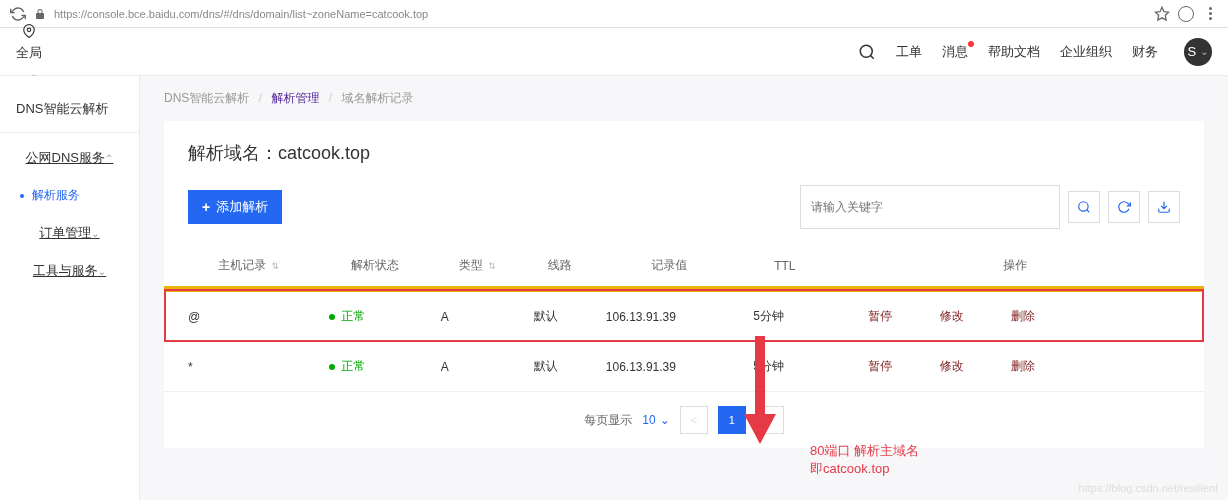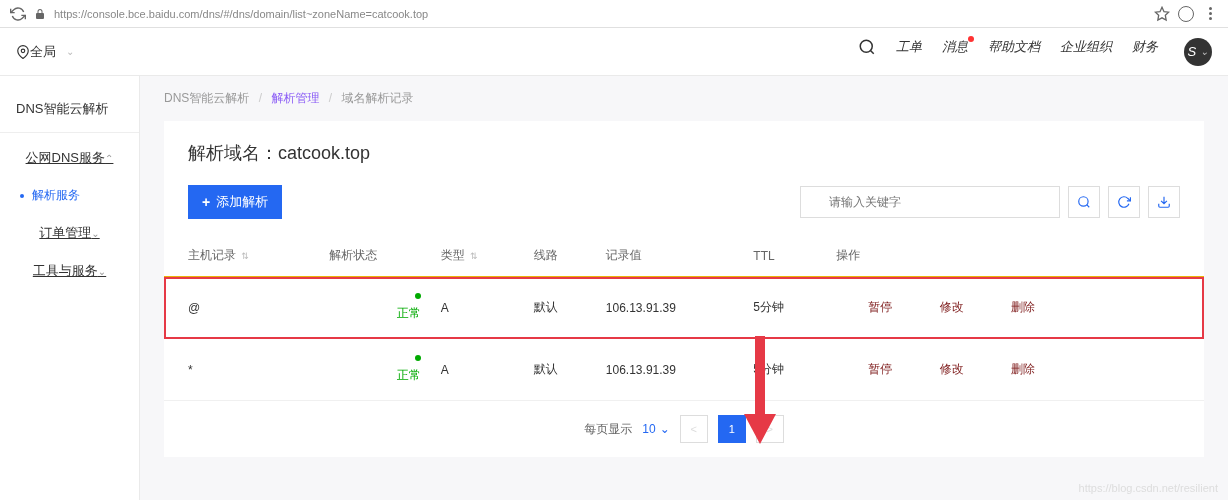--- a/index.html
+++ b/index.html
@@ -8,61 +8,61 @@
     .browser-bar { height: 28px; display: flex; align-items: center; padding: 0 10px; border-bottom: 1px solid #e0e0e0; background: #fff; gap: 8px; }
     .reload-icon { width: 16px; height: 16px; color: #666; }
     .lock-icon { width: 12px; height: 12px; color: #666; }
     .url-text { color: #888; font-size: 11px; flex: 1; }
     .star-icon { width: 16px; height: 16px; color: #666; }
     .profile-circle { width: 16px; height: 16px; border: 1.5px solid #666; border-radius: 50%; }
     .dots-icon { width: 16px; height: 16px; color: #666; display: flex; flex-direction: column; justify-content: center; align-items: center; gap: 2px; }
     .dots-icon span { width: 3px; height: 3px; background: #666; border-radius: 50%; }
     
     .top-header { height: 48px; display: flex; align-items: center; padding: 0 16px; border-bottom: 1px solid #eaeaea; }
-    .region-selector { display: flex; align-items: center; color: #333; }
+    .region-selector { display: flex; align-items: center; gap: 6px; color: #333; flex-direction: column; }
     .pin-icon { width: 14px; height: 14px; }
     .chevron { color: #bbb; font-size: 10px; margin-left: 10px; }
-    .header-right { margin-left: auto; display: flex; align-items: flex-start; gap: 20px; font-style: italic; }
+    .header-right { margin-left: auto; display: flex; align-items: center; gap: 20px; }
     .search-big { width: 18px; height: 18px; color: #333; }
     .header-link { color: #333; font-size: 13px; }
     .notif-wrap { position: relative; }
     .red-dot { position: absolute; top: -2px; right: -6px; width: 6px; height: 6px; background: #f33; border-radius: 50%; }
     .avatar { width: 28px; height: 28px; background: #333; border-radius: 50%; color: #fff; display: flex; align-items: center; justify-content: center; font-size: 13px; margin-left: 6px; }
     
     .layout { display: flex; height: calc(100vh - 76px); }
     .sidebar { width: 140px; border-right: 1px solid #eaeaea; padding-top: 14px; background: #fff; }
     .sidebar-title { padding: 10px 16px; font-size: 13px; color: #333; }
     .sidebar-section { padding: 10px 16px; font-size: 13px; color: #333; display: flex; align-items: center; justify-content: center; text-decoration: underline; }
     .sidebar-item { padding: 10px 16px 10px 20px; font-size: 12px; color: #666; display: flex; align-items: center; gap: 8px; }
     .sidebar-item.active { color: #2468f2; }
     .bullet { width: 4px; height: 4px; background: currentColor; border-radius: 50%; }
     .expand-icon { font-size: 10px; color: #999; }
     
     .main { flex: 1; background: #f7f7f9; padding: 0; }
     .breadcrumb { padding: 14px 24px; font-size: 12px; color: #999; background: #f7f7f9; }
-    .breadcrumb .bc-link { color: #8b5cf6; }
+    .breadcrumb .bc-link { color: #4c1d95; }
     .breadcrumb .sep { margin: 0 6px; color: #ccc; }
     
     .content-card { background: #fff; margin: 0 24px 24px 24px; padding: 0; }
     .domain-title { padding: 20px 24px 16px; font-size: 18px; color: #333; }
     
     .toolbar { padding: 4px 24px 16px; display: flex; align-items: center; }
     .add-btn { background: #2468f2; color: #fff; border: none; padding: 8px 14px; font-size: 13px; display: flex; align-items: center; gap: 6px; cursor: pointer; }
     .plus { font-size: 14px; font-weight: bold; }
     .toolbar-right { margin-left: auto; display: flex; gap: 8px; align-items: center; }
-    .search-input { width: 260px; height: 32px; border: 1px solid #ddd; padding: 0 28px; font-size: 12px; outline: none; }
+    .search-input { width: 260px; height: 44px; border: 1px solid #ddd; padding: 0 10px; font-size: 12px; outline: none; }
     .icon-btn { width: 32px; height: 32px; border: 1px solid #ddd; background: #fff; display: flex; align-items: center; justify-content: center; cursor: pointer; color: #2468f2; }
     
     .table { width: 100%; border-collapse: collapse; }
-    .table th { text-align: left; padding: 12px 10px; font-size: 12px; font-weight: normal; color: #666; border-bottom: 1px solid #eab308; }
+    .table th { text-align: center; padding: 12px 10px; font-size: 12px; font-weight: normal; color: #666; border-bottom: 6px solid #eab308; }
     .table th:first-child { padding-left: 24px; }
     .table td { padding: 16px 10px; font-size: 12px; color: #333; border-bottom: 1px solid #f0f0f0; }
     .table td:first-child { padding-left: 24px; }
     .sort-icon { font-size: 9px; color: #bbb; margin-left: 2px; }
-    .status-cell { color: #0a0; display: flex; align-items: flex-end; gap: 6px; flex-direction: column; }
+    .status-cell { color: #0a0; display: flex; align-items: center; gap: 6px; }
     .green-dot { width: 6px; height: 6px; background: #0a0; border-radius: 50%; }
     .action-link { color: #7f1d1d; margin-right: 12px; cursor: pointer; margin-left: 32px; }
     .row-highlighted { outline: 2px solid #e63946; outline-offset: -2px; }
     
     .pagination { padding: 14px 24px; display: flex; align-items: center; justify-content: center; gap: 10px; font-size: 12px; color: #666; }
     .page-size { color: #2468f2; display: flex; align-items: center; gap: 4px; }
     .page-btn { width: 28px; height: 28px; border: 1px solid #ddd; background: #fff; display: flex; align-items: center; justify-content: center; cursor: pointer; color: #aaa; font-size: 11px; }
     .page-btn.active { background: #2468f2; color: #fff; border-color: #2468f2; }
     .page-btn.disabled { color: #ddd; }
     
@@ -245,16 +245,20 @@
         <button class="page-btn disabled">&lt;</button>
         <button class="page-btn active">1</button>
         <button class="page-btn disabled">&gt;</button>
       </div>
     </div>
 
     <svg class="annotation-arrow" width="40" height="110" viewBox="0 0 40 110">
       <line x1="20" y1="0" x2="20" y2="80" stroke="#e63946" stroke-width="10"></line>
       <polygon points="20,108 4,78 36,78" fill="#e63946"></polygon>
     </svg>
+    <div class="annotation-text">
+      <div>80端口 解析主域名</div>
+      <div>即catcook.top</div>
+    </div>
   </div>
 </div>
 
 <div class="watermark">https://blog.csdn.net/resilient</div>
 
 </body></html>

